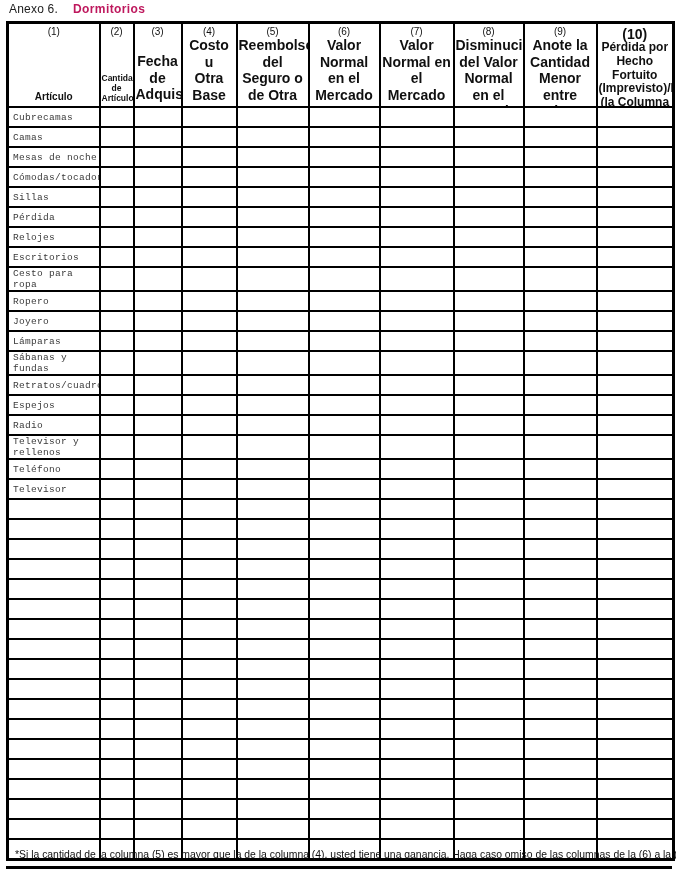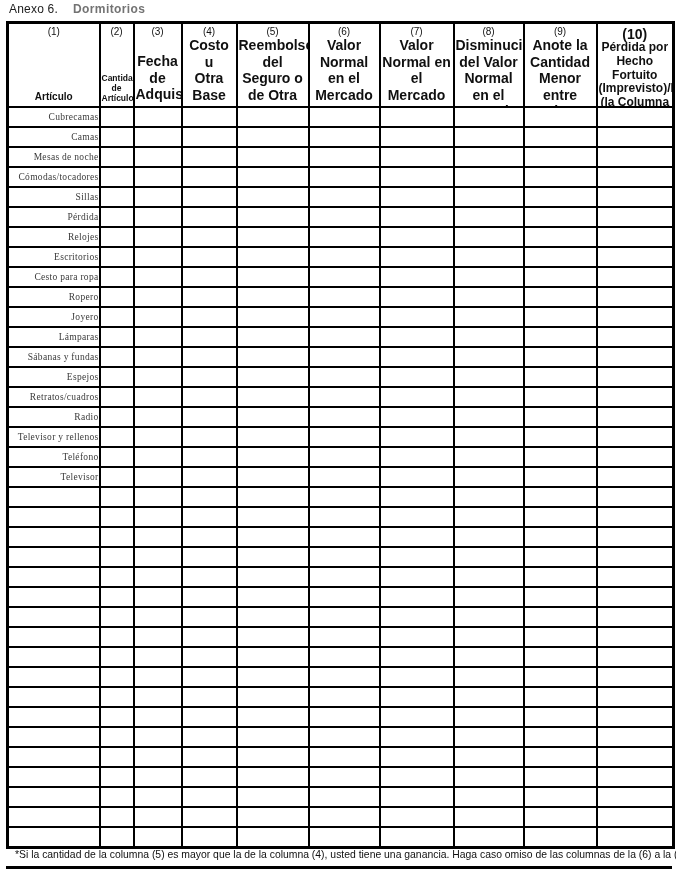--- a/index.html
+++ b/index.html
@@ -4,21 +4,21 @@
 <style>
   html,body{margin:0;padding:0;background:#fff;}
   .page{
     position:relative;width:676px;height:878px;background:#ffffff;
     font-family:"Liberation Sans",sans-serif;overflow:hidden;
   }
   .title{
     position:absolute;left:9px;top:2px;font-size:12px;color:#1c1c1c;
     letter-spacing:.2px;white-space:nowrap;
   }
-  .title .annex-name{font-weight:bold;margin-left:15px;letter-spacing:.4px;color:#737373;margin-top:20px;}
+  .title .annex-name{font-weight:bold;margin-left:15px;letter-spacing:.4px;color:#be185d;margin-top:20px;}
 
   table.form-table{
     position:absolute;left:6px;top:21px;width:666px;
     border-collapse:collapse;table-layout:fixed;
     border:3px solid #000;
   }
   .form-table th,.form-table td{
     border:2px solid #000;padding:0;overflow:hidden;
   }
   thead tr{height:80px;}
@@ -30,23 +30,23 @@
     height:76px;padding:3px 1px 3px 1px;
   }
   .num{font-weight:normal;font-size:10px;line-height:1;color:#101010;}
   .lbl{white-space:pre-line;line-height:1.18;font-size:14px;}
   th.size-small .lbl{font-size:8.5px;}
   th.size-xsmall .lbl{font-size:12px;line-height:1.15;}
   th.size-xsmall .num{font-size:14px;font-weight:bold;}
   th.first-col .lbl{font-size:10px;}
 
   td.item-cell{
-    font-size:9.5px;color:#3a3a3a;text-align:right;
+    font-size:9.5px;color:#3a3a3a;text-align:left;
     padding-left:4px;vertical-align:middle;letter-spacing:.3px;
-    font-family:Liberation Serif, serif;
+    font-family:Liberation Mono, monospace;
   }
   .footnote{
     position:absolute;left:15px;top:849px;width:656px;
     font-size:10.4px;color:#101010;white-space:nowrap;letter-spacing:0;
   }
   .bottom-rule{
     position:absolute;left:6px;top:866px;width:666px;height:3px;background:#000;
   }
 </style>
 </head>
@@ -311,33 +311,33 @@
           <td></td>
           <td></td>
           <td></td>
           <td></td>
           <td></td>
           <td></td>
           <td></td>
           <td></td>
         </tr>
         <tr>
+          <td class="item-cell">Retratos/cuadros</td>
+          <td></td>
+          <td></td>
+          <td></td>
+          <td></td>
+          <td></td>
+          <td></td>
+          <td></td>
+          <td></td>
+          <td></td>
+        </tr>
+        <tr>
           <td class="item-cell">Espejos</td>
-          <td></td>
-          <td></td>
-          <td></td>
-          <td></td>
-          <td></td>
-          <td></td>
-          <td></td>
-          <td></td>
-          <td></td>
-        </tr>
-        <tr>
-          <td class="item-cell">Retratos/cuadros</td>
           <td></td>
           <td></td>
           <td></td>
           <td></td>
           <td></td>
           <td></td>
           <td></td>
           <td></td>
           <td></td>
         </tr>

